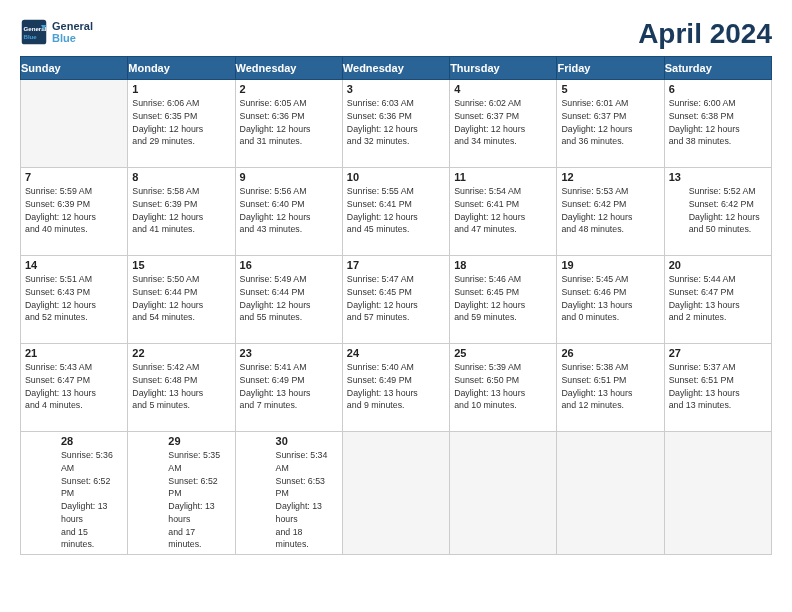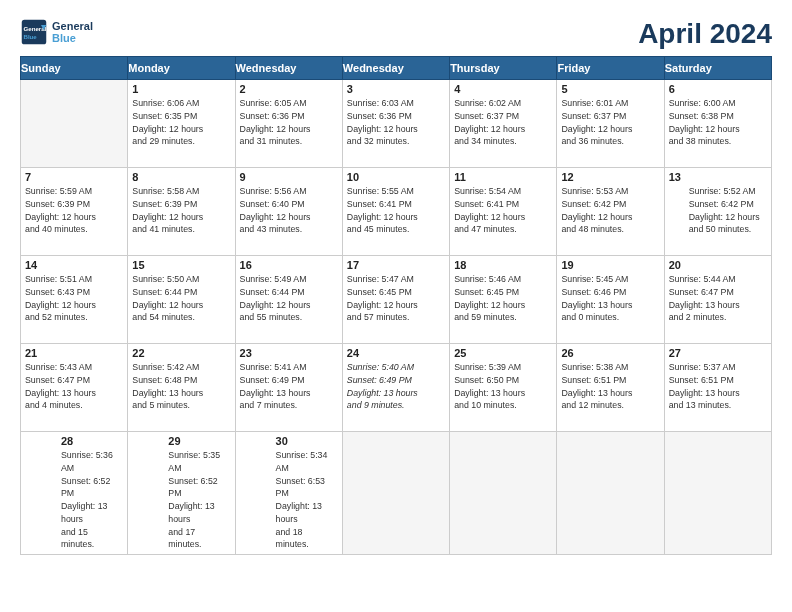--- a/index.html
+++ b/index.html
@@ -289,21 +289,21 @@
           </td>
           <td>
             <span class="day-num">23</span>
             <div class="day-info" style="white-space: pre-line;">Sunrise: 5:41 AM
 Sunset: 6:49 PM
 Daylight: 13 hours
 and 7 minutes.</div>
           </td>
           <td>
             <span class="day-num">24</span>
-            <div class="day-info" style="white-space: pre-line; font-style: italic;">Sunrise: 5:40 AM
+            <div class="day-info" style="white-space: pre-line;">Sunrise: 5:40 AM
 Sunset: 6:49 PM
 Daylight: 13 hours
 and 9 minutes.</div>
           </td>
           <td>
             <span class="day-num">25</span>
             <div class="day-info" style="white-space: pre-line;">Sunrise: 5:39 AM
 Sunset: 6:50 PM
 Daylight: 13 hours
 and 10 minutes.</div>

